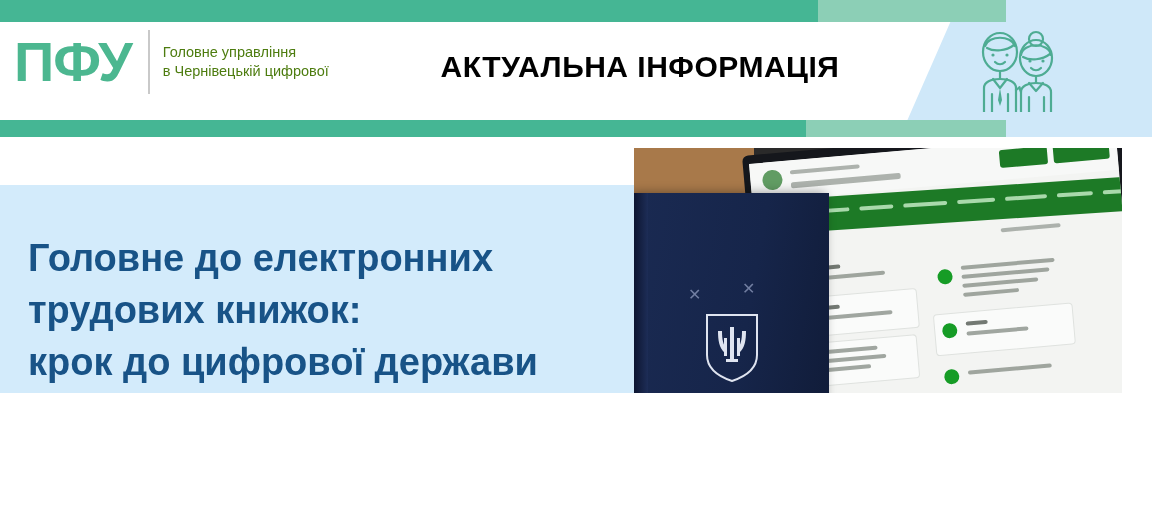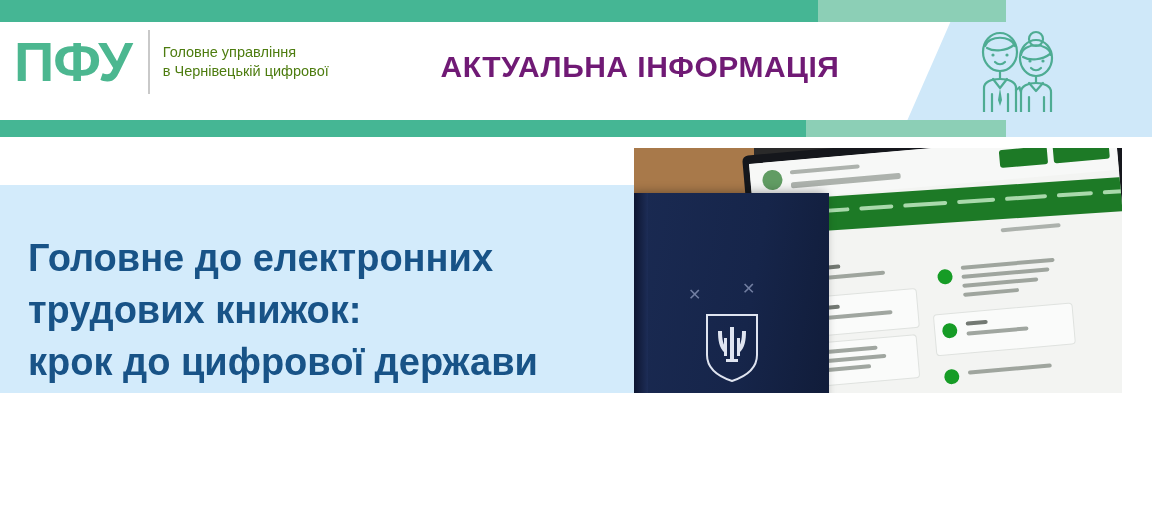--- a/index.html
+++ b/index.html
@@ -54,21 +54,21 @@
   }
   .logo-lines {
     font-size: 14.5px; line-height: 19px; color: #4d7c0f;
     font-family: "Liberation Sans", sans-serif; white-space: nowrap;
   }
 
   .hdr-title {
     position: absolute; left: 420px; top: 50px; width: 440px;
     text-align: center;
     font-weight: bold; font-size: 30px; letter-spacing: 0.5px;
-    color: #701a75;
+    color: #000000;
     font-family: "Liberation Sans", sans-serif;
   }
 
   .couple-icon { position: absolute; left: 960px; top: 28px; }
 
   
   .blue-panel {
     position: absolute; left: 0; top: 185px; width: 640px; height: 276px;
     background: #d3ebfb;
   }

